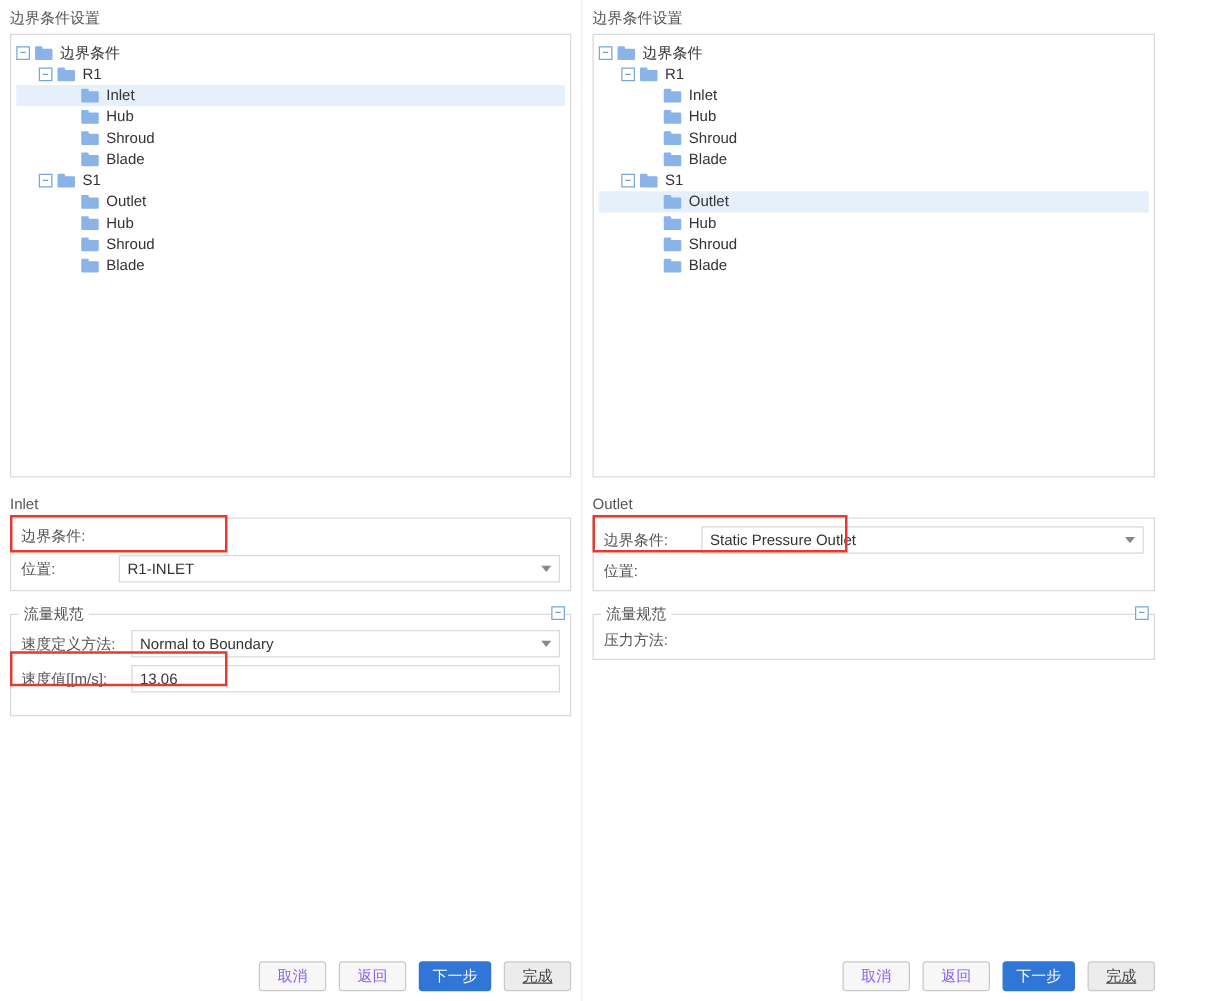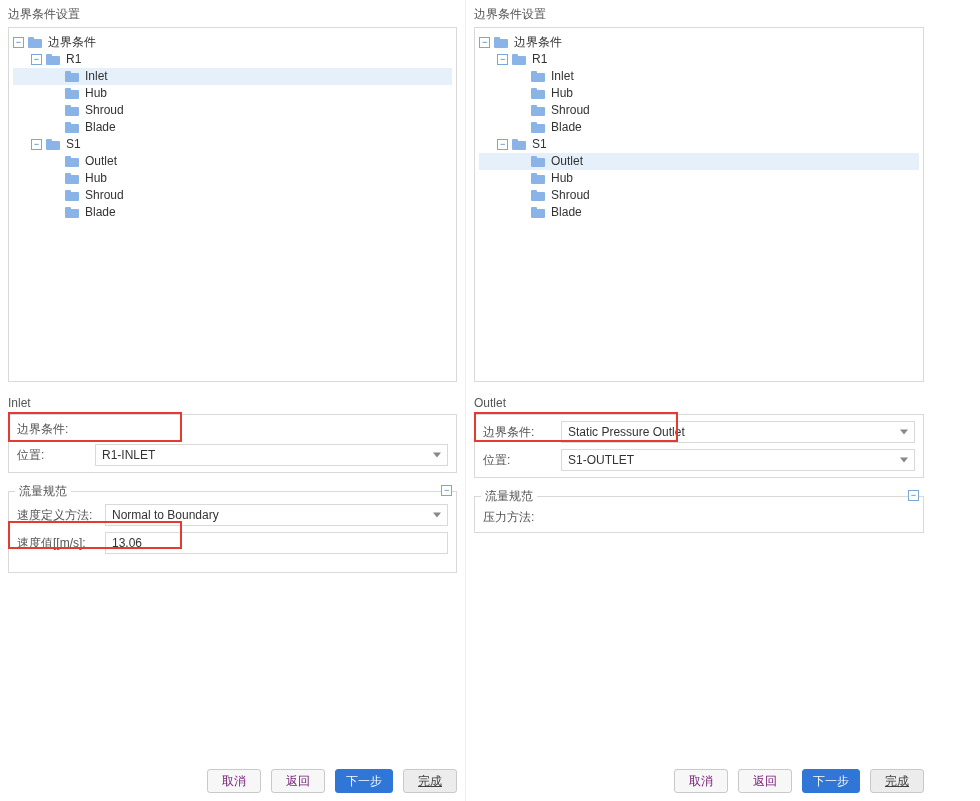--- a/index.html
+++ b/index.html
@@ -192,21 +192,21 @@
   .btn {
     min-width: 54px;
     height: 24px;
     border: 1px solid #c9c9c9;
     background: #f7f7f7;
     border-radius: 3px;
     font-size: 12px;
     display: inline-flex;
     align-items: center; justify-content: center;
     cursor: pointer;
-    color: #701a75;
+    color: #8b5cf6;
     padding: 0 10px;
   }
   .btn.primary {
     background: #2f76d6;
     border-color: #2f76d6;
     color: #ffffff;
   }
   .btn.muted {
     background: #ececec;
     color: #404040;
@@ -407,24 +407,20 @@
       <div class="fieldset" style="margin-top:4px;">
         <div class="form-row" style="margin-top:0;">
           <label>边界条件:</label>
           <div class="select">
             <span>Static Pressure Outlet</span>
             <span class="caret"></span>
           </div>
         </div>
         <div class="form-row" style="margin-bottom:0;">
           <label>位置:</label>
-          <div class="select">
-            <span>S1-OUTLET</span>
-            <span class="caret"></span>
-          </div>
         </div>
       </div>
     </div>
 
     <div style="position:relative; margin-top:14px;">
       <div class="fieldset">
         <span class="legend">流量规范</span>
         <span class="collapse">−</span>
         <div class="form-row" style="margin-bottom:0;align-items:center;">
           <label>压力方法:</label>

